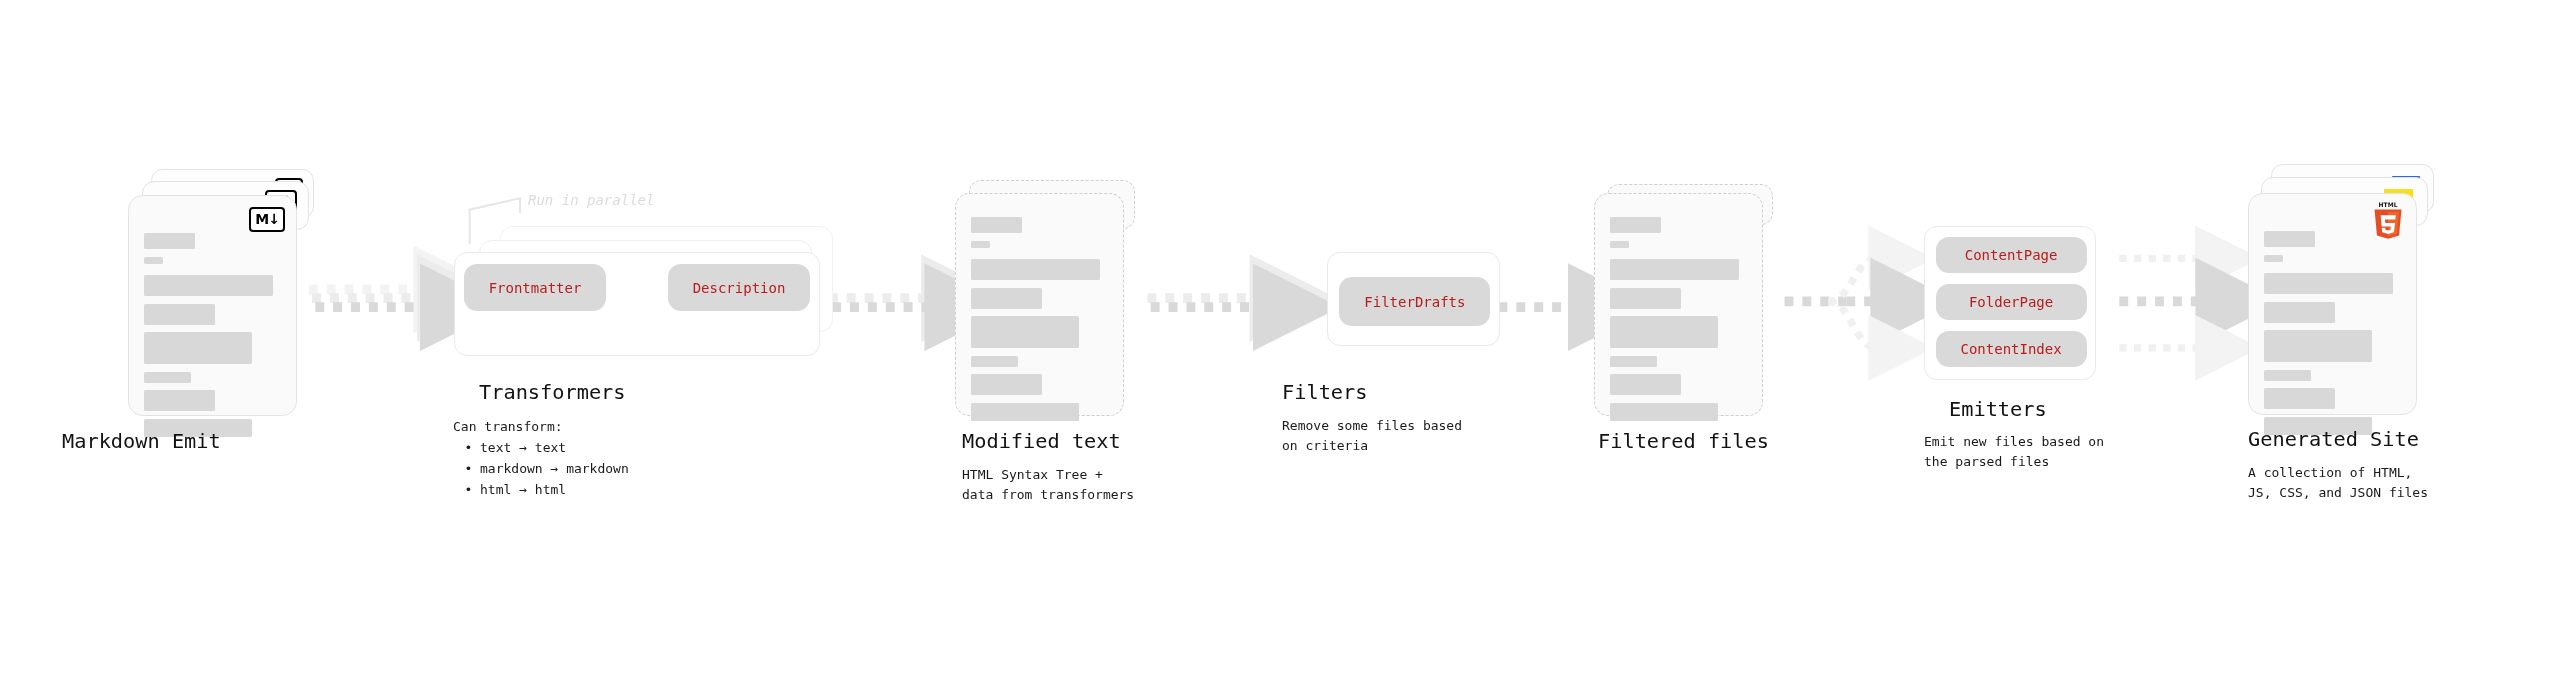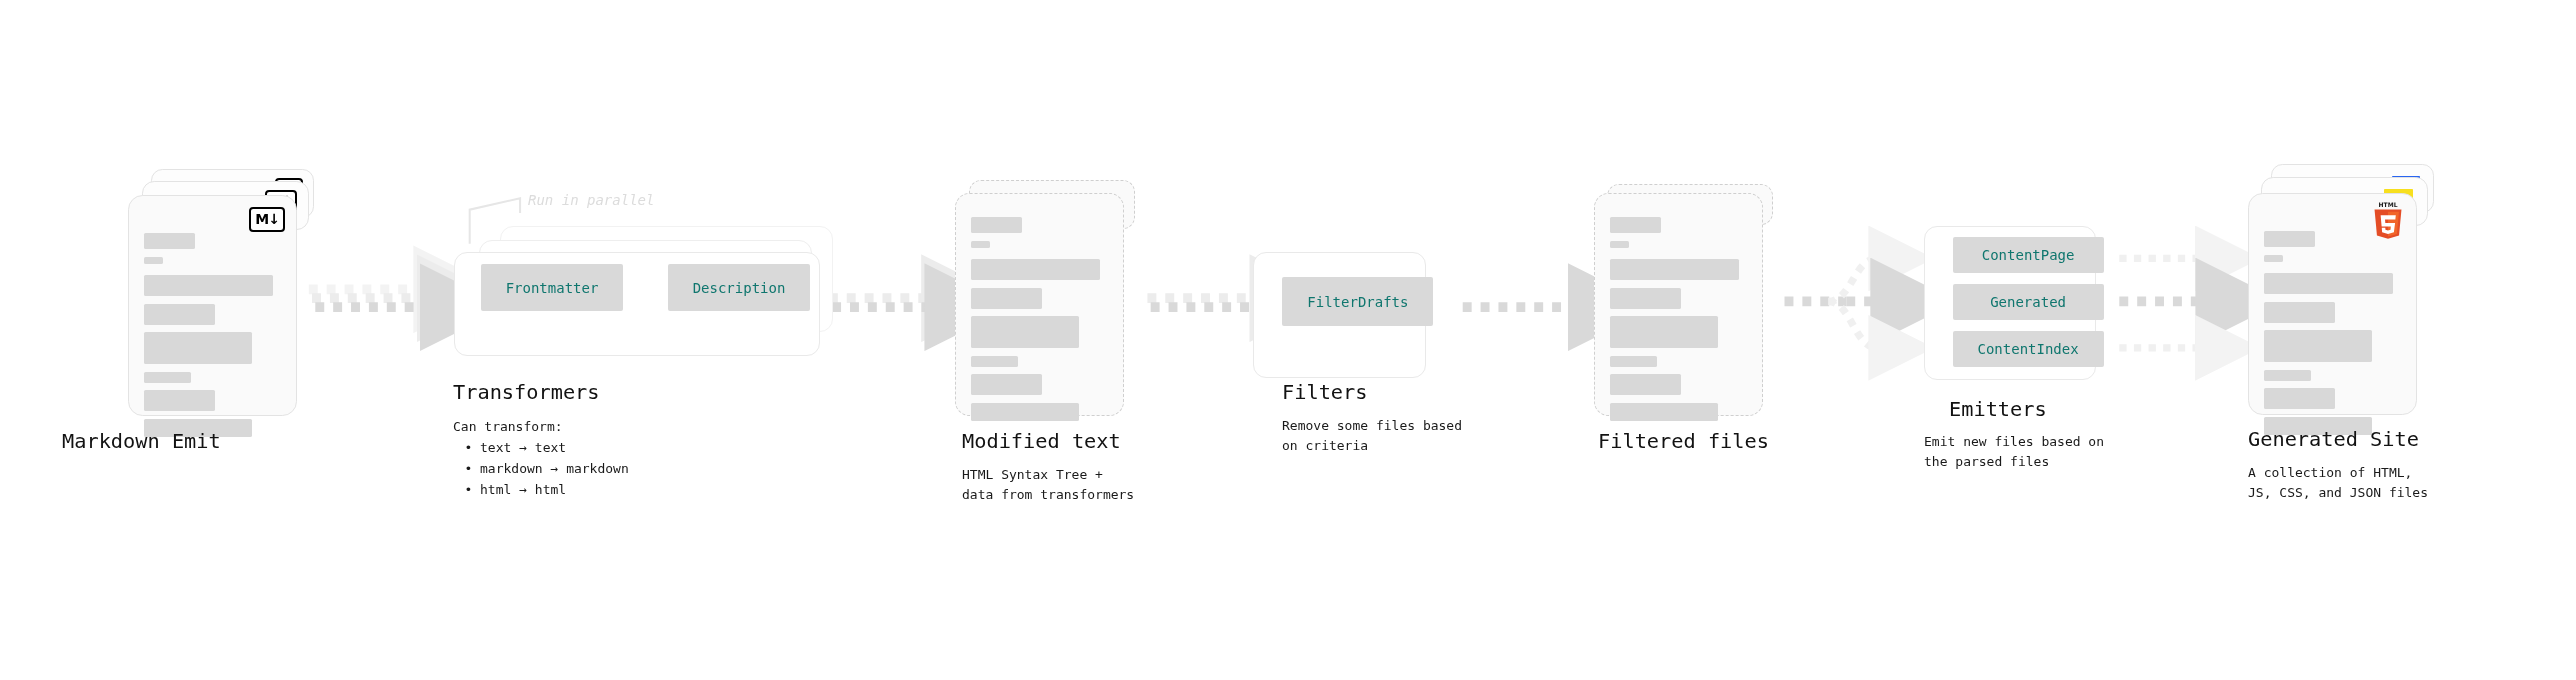--- a/index.html
+++ b/index.html
@@ -113,30 +113,29 @@
   .modbox {
     position: absolute;
     border: 1.6px solid #e6e6e6;
     border-radius: 13px;
     background: #ffffff;
     box-sizing: border-box;
   }
   .pill {
     position: absolute;
     background: #d9d9d9;
-    border-radius: 2px;
+    border-radius: 13px;
     display: flex;
     align-items: center;
     justify-content: center;
     font-family: "DejaVu Sans Mono", "Liberation Mono", monospace;
     font-size: 14px;
-    color: #0f766e;
+    color: #b91c1c;
     box-sizing: border-box;
     white-space: nowrap;
-    margin-left: 17px;
   }
   .ghost  { opacity: 0.45; }
   .ghost2 { opacity: 0.25; }
 
   svg.layer {
     position: absolute;
     left: 0; top: 0;
     width: 2576px;
     height: 681px;
     pointer-events: none;
@@ -247,21 +246,21 @@
       <div class="pill ghost" style="right:22px; top:18px; width:107px; height:54px; font-size:0;"></div>
     </div>
 
     <div class="modbox" style="left:454px; top:252px; width:366px; height:104px; border-color:#e9e9e9;">
       <div class="pill" style="left:9px; top:11.4px; width:142px; height:47px;">Frontmatter</div>
       <div class="pill" style="right:9px; top:11.4px; width:142px; height:47px;">Description</div>
     </div>
 
     <div class="annot" style="left:528px; top:192px;font-style:italic;">Run in parallel</div>
 
-    <div class="title" style="left:453px; top:380px;">Transformers</div>
+    <div class="title" style="left:479px; top:380px;">Transformers</div>
 
     <div class="subtitle" style="left:453px; top:417px;">Can transform:</div>
 
     <div class="bullets" style="left:453px; top:437px;">
       <div class="b-row">
         <span>•&nbsp;</span><span>text → text</span>
       </div>
       <div class="b-row">
         <span>•&nbsp;</span><span>markdown → markdown</span>
       </div>
@@ -286,21 +285,21 @@
         </div>
     </div>
 
     <div class="title" style="left:962px; top:429px;">Modified text</div>
 
     <div class="subtitle" style="left:962px; top:465px;">HTML Syntax Tree +
 data from transformers</div>
   </div>
 
   <div>
-    <div class="modbox" style="left:1253px; top:252px; width:173px; height:126px; border-color:#e9e9e9;padding-left:24px;">
+    <div class="modbox" style="left:1327px; top:252px; width:173px; height:94px; border-color:#e9e9e9;padding-left:24px;">
       <div class="pill" style="left:11.4px; top:24.4px; width:151px; height:49px;">FilterDrafts</div>
     </div>
 
     <div class="title" style="left:1282px; top:380px;">Filters</div>
 
     <div class="subtitle" style="left:1282px; top:416px;">Remove some files based
 on criteria</div>
   </div>
 
   <div>
@@ -317,21 +316,21 @@
           <div class="skel" style="width: 79%; height: 18px;"></div>
         </div>
     </div>
 
     <div class="title" style="left:1598px; top:429px;">Filtered files</div>
   </div>
 
   <div>
     <div class="modbox" style="left:1924px; top:226px; width:172px; height:154px; border-color:#e9e9e9;">
       <div class="pill" style="left:10.6px; top:9.8px; width:151px; height:36px;">ContentPage</div>
-      <div class="pill" style="left:10.6px; top:57px; width:151px; height:36px;">Generated</div>
+      <div class="pill" style="left:10.6px; top:57px; width:151px; height:36px;">FolderPage</div>
       <div class="pill" style="left:10.6px; top:104px; width:151px; height:36px;">ContentIndex</div>
     </div>
 
     <div class="title" style="left:1924px; top:397px;margin-left:25px;">Emitters</div>
 
     <div class="subtitle" style="left:1924px; top:432px;">Emit new files based on
 the parsed files</div>
   </div>
 
   <div>

